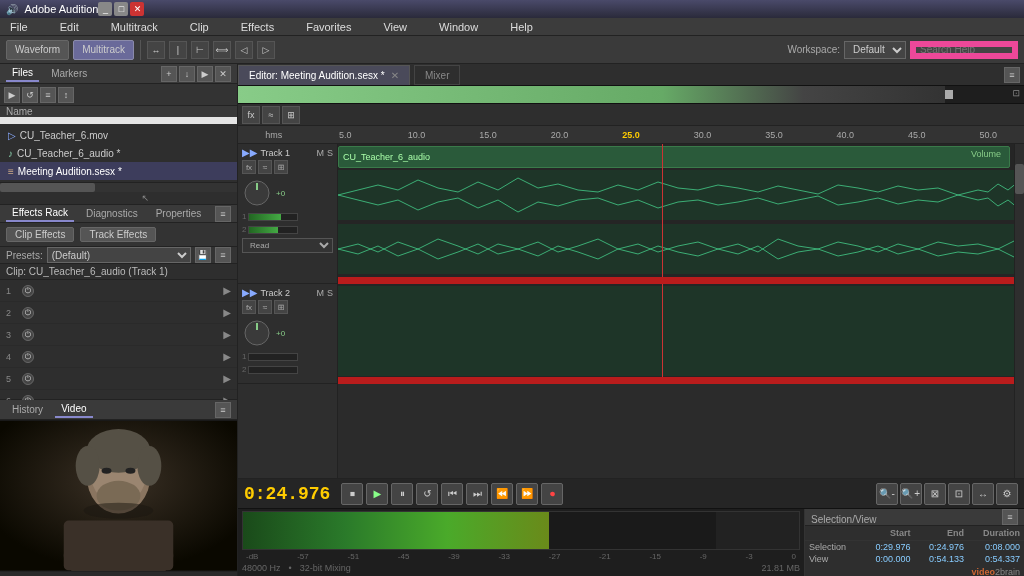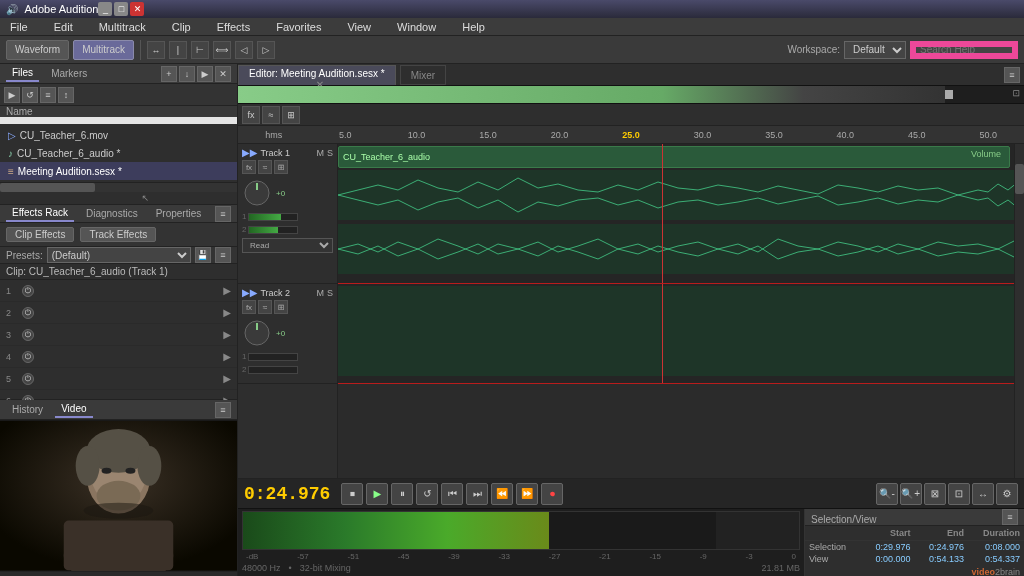--- a/index.html
+++ b/index.html
@@ -35,21 +35,21 @@
     .win-btn.maximize { background: #888; }
     .win-btn.close { background: #cc3333; color: #fff; }
 
     
     #menubar {
       background: #3c3c3c;
       height: 18px;
       display: flex;
       align-items: center;
       padding: 0 4px;
-      gap: 14px;
+      gap: 20px;
       border-bottom: 1px solid #222;
     }
     .menu-item {
       padding: 1px 6px;
       cursor: pointer;
       font-size: 11px;
       color: #ddd;
     }
 
     
@@ -294,21 +294,21 @@
       background: #3a3a3a;
       border: 1px solid #555;
       border-bottom: none;
       padding: 2px 10px;
       font-size: 10px;
       color: #ccc;
       cursor: pointer;
       height: 20px;
       display: flex; align-items: center;
     }
-    .editor-tab.active { background: #4a4a5a; color: #fff; flex-direction: column; }
+    .editor-tab.active { background: #4a4a5a; color: #fff; }
     .mixer-tab {
       background: #2e2e2e;
       border: 1px solid #444;
       padding: 2px 10px;
       font-size: 10px;
       color: #888;
       cursor: pointer;
       height: 20px;
       display: flex; align-items: center;
       margin-left: 4px;
@@ -433,21 +433,21 @@
 
     
     #track-content {
       flex: 1;
       display: flex;
       flex-direction: column;
       position: relative;
       overflow: hidden;
     }
     .track-lane {
-      border-bottom: 1px solid #b91c1c;
+      border-bottom: 7px solid #b91c1c;
       position: relative;
       overflow: hidden;
     }
     .track-lane-1 { height: 140px; background: #252525; }
     .track-lane-2 { height: 100px; background: #252525; }
 
     
     .audio-clip {
       position: absolute;
       top: 2px;

